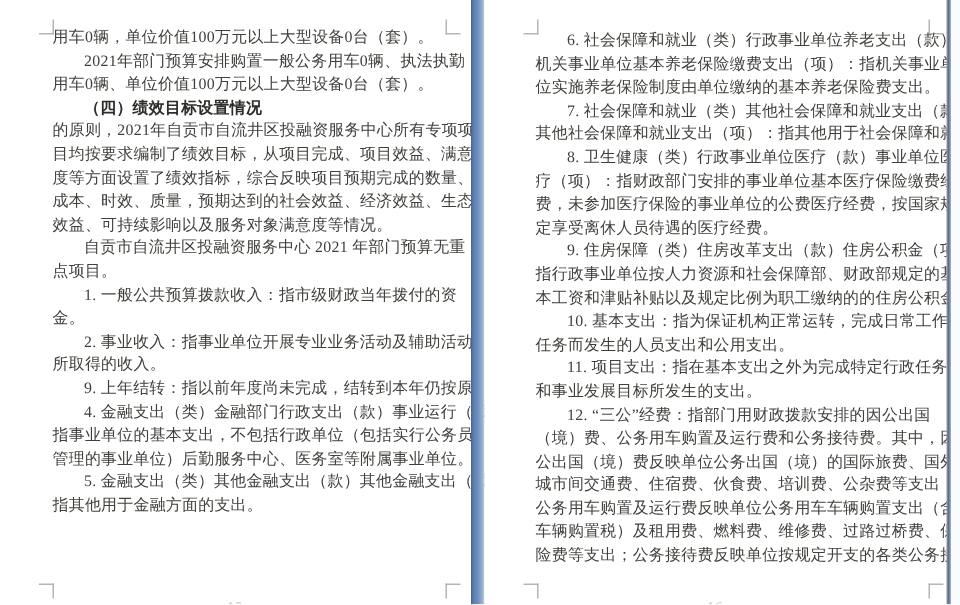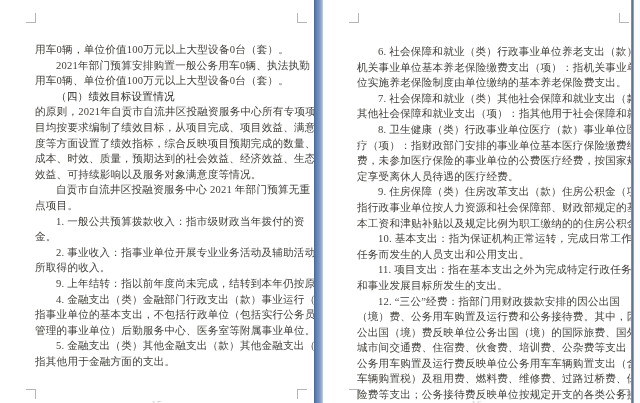--- a/index.html
+++ b/index.html
@@ -12,28 +12,28 @@
   .page-right{left:323px;width:308px;}
   .page-gap{
     position:absolute;left:314px;top:0;width:9px;height:403px;
     background:linear-gradient(90deg,#46628f 0%,#5c7bab 18%,#7293c1 55%,#9db1d3 85%,#c9d4e5 100%);
   }
   .edge-line{
     position:absolute;left:631px;top:0;width:3px;height:403px;
     background:linear-gradient(90deg,#93a0b3 0%,#5c6e8c 45%,#aab4c4 100%);
   }
   .edge-strip{position:absolute;left:634px;top:0;width:6px;height:403px;background:#fafbfc;}
-  .page-text{position:absolute;left:35px;top:18px;width:268px;margin-top:24px;}
+  .page-text{position:absolute;left:35px;top:18px;width:268px;}
   .page-right .page-text{left:34px;top:20px;}
   .line{
     height:15.6px;line-height:15.6px;font-size:10.6px;letter-spacing:0.2px;
     color:#413f3a;white-space:nowrap;
   }
   .line.indent{text-indent:21px;}
-  .line.bold{font-weight:normal;color:#2e2d29;}
+  .line.bold{font-weight:bold;color:#2e2d29;}
   .cropmark{position:absolute;width:9px;height:9px;}
   .cm-tl{left:26px;top:13px;border-right:1px solid #b5b5b5;border-bottom:1px solid #b5b5b5;}
   .cm-tr{left:297px;top:13px;border-left:1px solid #b5b5b5;border-bottom:1px solid #b5b5b5;}
   .cm-bl{left:26px;top:389px;border-right:1px solid #b5b5b5;border-top:1px solid #b5b5b5;}
   .cm-br{left:297px;top:389px;border-left:1px solid #b5b5b5;border-top:1px solid #b5b5b5;}
   .page-right .cm-tr,.page-right .cm-br{left:296px;}
   .page-number{
     position:absolute;left:0;right:0;bottom:-6px;text-align:center;
     font-size:9px;color:#8f8f8f;opacity:0.55;letter-spacing:1px;
   }

